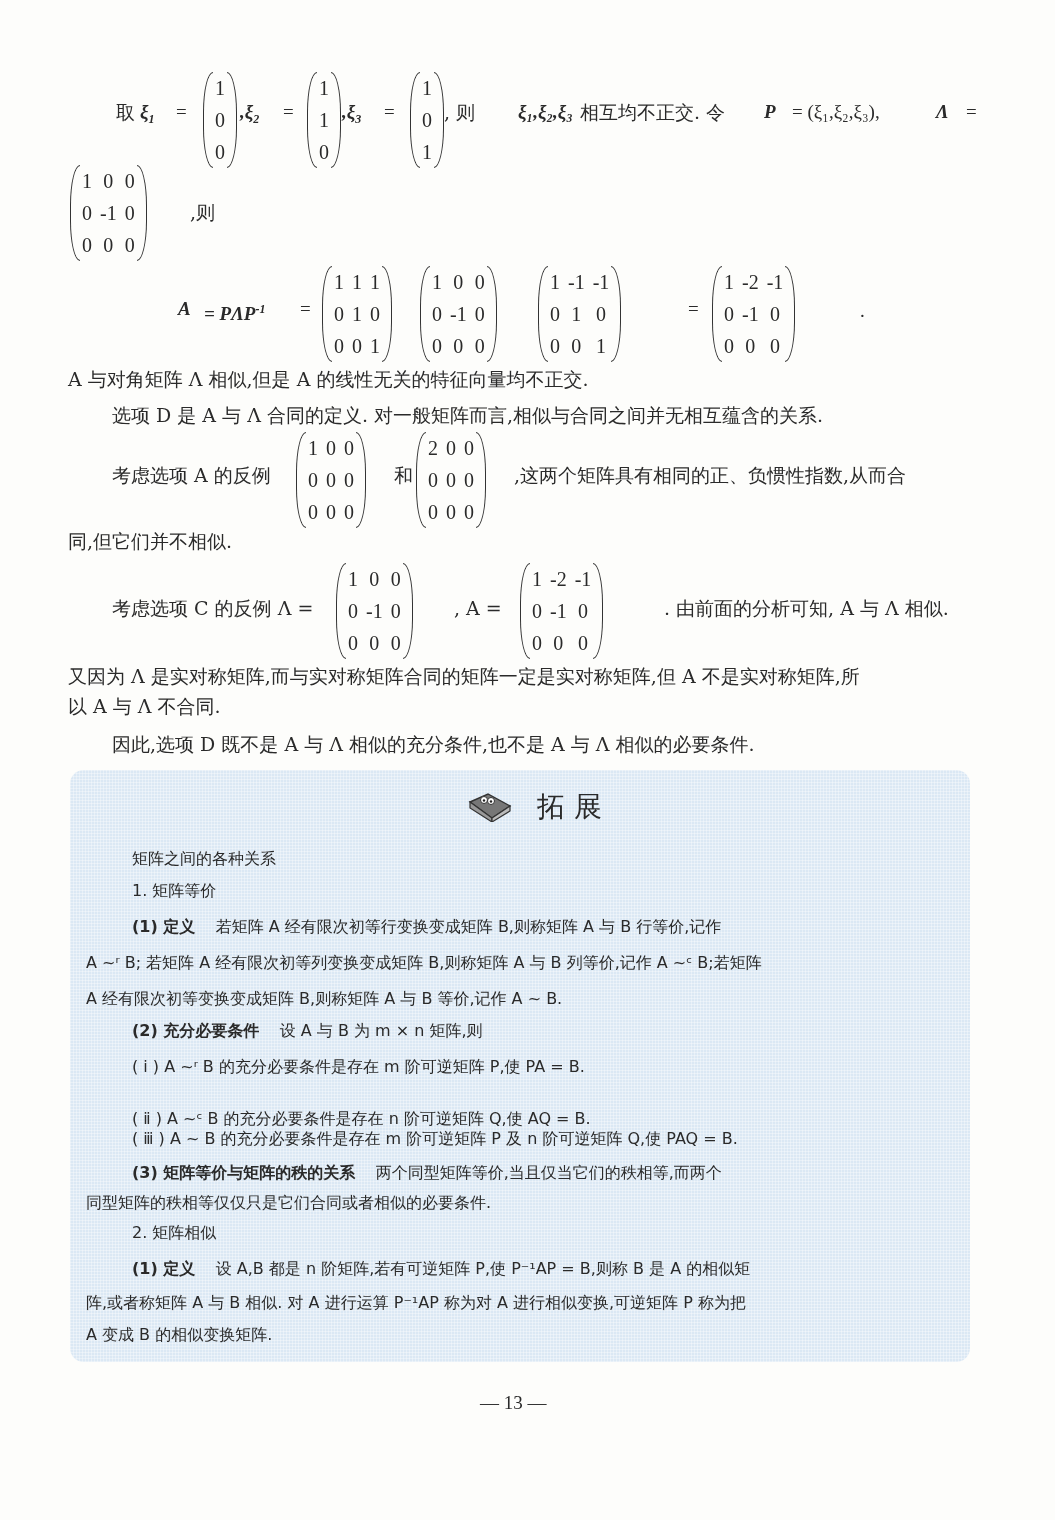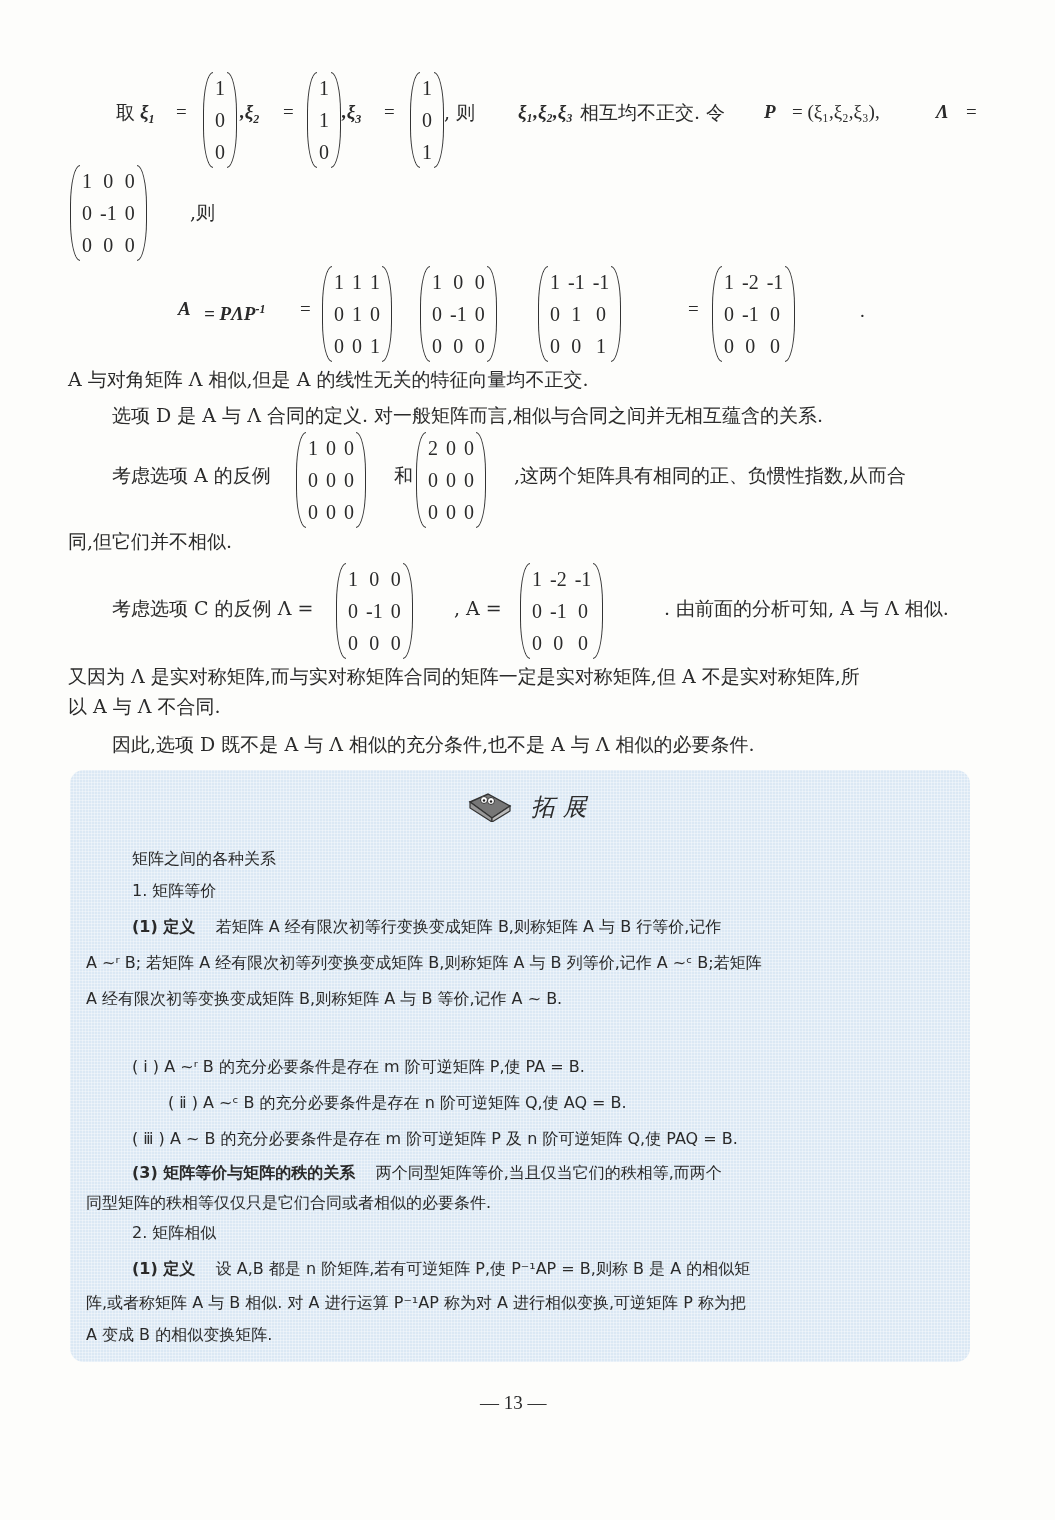--- a/index.html
+++ b/index.html
@@ -345,32 +345,33 @@
   <div class="abs" style="left:398px; top:22px;">
     <svg width="46" height="30" viewBox="0 0 46 30" style="vertical-align:middle;">
       <path d="M2 10 L20 2 L42 14 L24 26 Z" fill="#777" stroke="#333" stroke-width="1.4"></path>
       <path d="M2 10 L2 16 L24 30 L24 26 Z" fill="#999" stroke="#333" stroke-width="1.2"></path>
       <path d="M24 26 L42 14 L42 19 L24 30 Z" fill="#bbb" stroke="#333" stroke-width="1.2"></path>
       <circle cx="16" cy="8" r="3.5" fill="#fff" stroke="#333"></circle>
       <circle cx="23" cy="9" r="3.5" fill="#fff" stroke="#333"></circle>
       <circle cx="16" cy="8.5" r="1.2" fill="#222"></circle>
       <circle cx="23" cy="9.5" r="1.2" fill="#222"></circle>
     </svg>
-    <span class="t" style="font-size:24px; margin-left:12px; vertical-align:middle;font-style:italic;">拓 展</span>
+    <span class="t" style="font-size:28px; margin-left:18px; vertical-align:middle;">拓 展</span>
   </div>
 
   <div class="abs t" style="left:62px; top:78px;">矩阵之间的各种关系</div>
   <div class="abs t" style="left:62px; top:110px;">1. 矩阵等价</div>
 
   <div class="abs t" style="left:62px; top:146px;"><span class="b">(1) 定义</span>&nbsp;&nbsp;&nbsp;&nbsp;<span>若矩阵 A 经有限次初等行变换变成矩阵 B,则称矩阵 A 与 B 行等价,记作</span></div>
   <div class="abs t" style="left:16px; top:182px;">A ~ʳ B; 若矩阵 A 经有限次初等列变换变成矩阵 B,则称矩阵 A 与 B 列等价,记作 A ~ᶜ B;若矩阵</div>
   <div class="abs t" style="left:16px; top:218px;">A 经有限次初等变换变成矩阵 B,则称矩阵 A 与 B 等价,记作 A ~ B.</div>
 
+  <div class="abs t" style="left:62px; top:250px;"><span class="b">(2) 充分必要条件</span>&nbsp;&nbsp;&nbsp;&nbsp;<span>设 A 与 B 为 m × n 矩阵,则</span></div>
   <div class="abs t" style="left:62px; top:286px;">( ⅰ ) A ~ʳ B 的充分必要条件是存在 m 阶可逆矩阵 P,使 PA = B.</div>
-  <div class="abs t" style="left:62px; top:322px;margin-left:36px;">( ⅱ ) A ~ᶜ B 的充分必要条件是存在 n 阶可逆矩阵 Q,使 AQ = B.</div>
+  <div class="abs t" style="left:62px; top:338px;">( ⅱ ) A ~ᶜ B 的充分必要条件是存在 n 阶可逆矩阵 Q,使 AQ = B.</div>
   <div class="abs t" style="left:62px; top:358px;">( ⅲ ) A ~ B 的充分必要条件是存在 m 阶可逆矩阵 P 及 n 阶可逆矩阵 Q,使 PAQ = B.</div>
 
   <div class="abs t" style="left:62px; top:392px;"><span class="b">(3) 矩阵等价与矩阵的秩的关系</span>&nbsp;&nbsp;&nbsp;&nbsp;<span>两个同型矩阵等价,当且仅当它们的秩相等,而两个</span></div>
   <div class="abs t" style="left:16px; top:422px;">同型矩阵的秩相等仅仅只是它们合同或者相似的必要条件.</div>
 
   <div class="abs t" style="left:62px; top:452px;">2. 矩阵相似</div>
   <div class="abs t" style="left:62px; top:488px;"><span class="b">(1) 定义</span>&nbsp;&nbsp;&nbsp;&nbsp;<span>设 A,B 都是 n 阶矩阵,若有可逆矩阵 P,使 P⁻¹AP = B,则称 B 是 A 的相似矩</span></div>
   <div class="abs t" style="left:16px; top:522px;">阵,或者称矩阵 A 与 B 相似. 对 A 进行运算 P⁻¹AP 称为对 A 进行相似变换,可逆矩阵 P 称为把</div>
   <div class="abs t" style="left:16px; top:554px;">A 变成 B 的相似变换矩阵.</div>
 </div>

